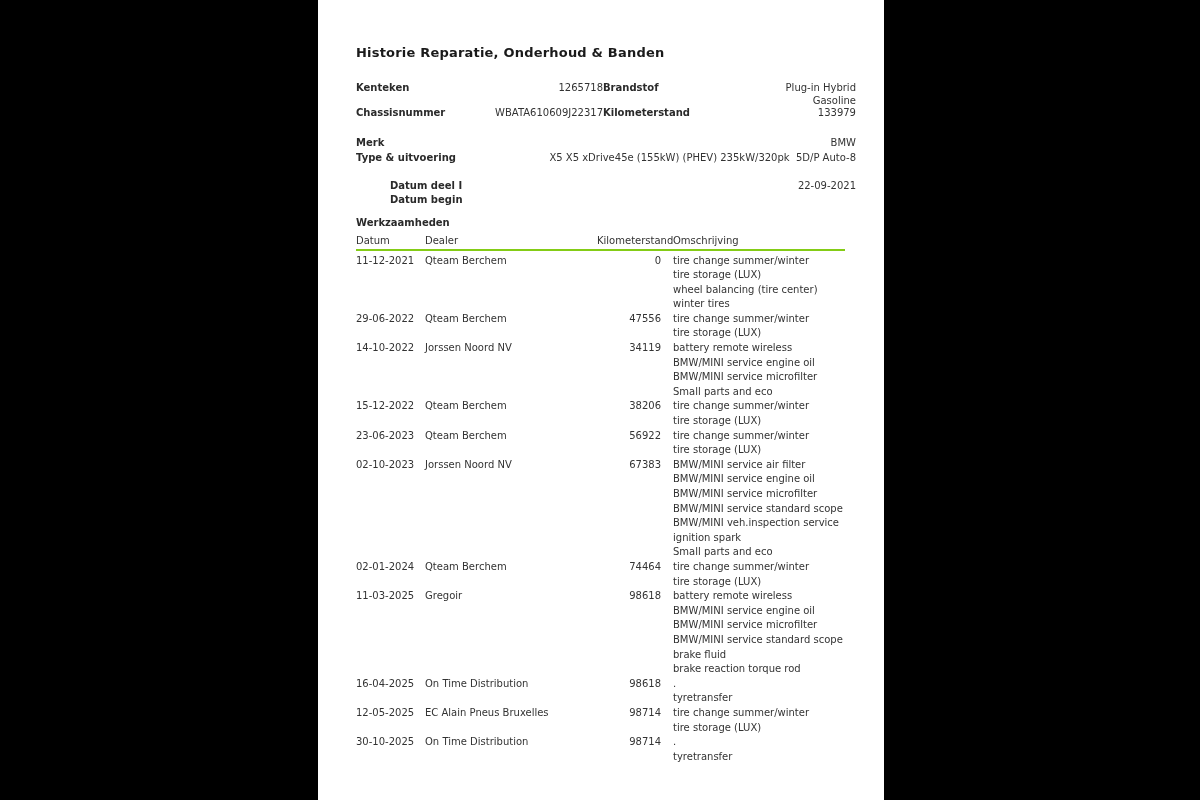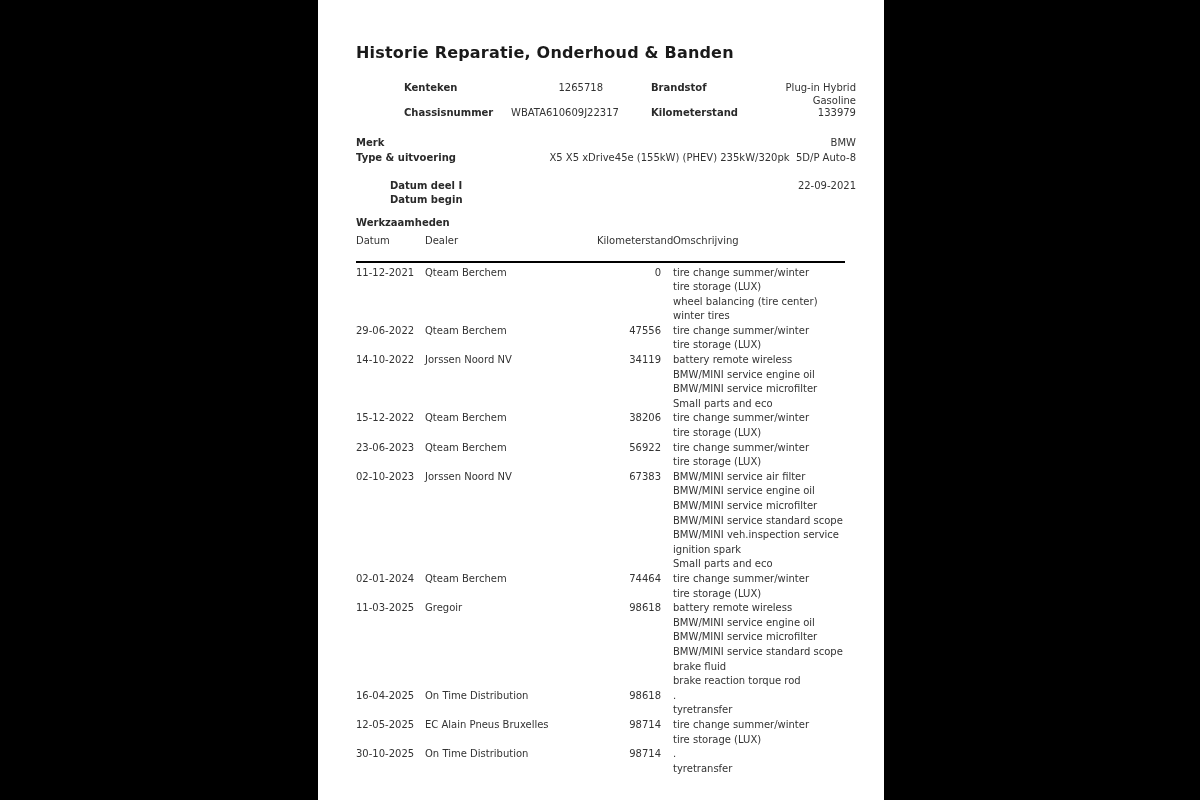--- a/index.html
+++ b/index.html
@@ -17,33 +17,33 @@
     top: 0;
     width: 566px;
     height: 800px;
     background: #ffffff;
     box-sizing: border-box;
     padding: 45px 28px 0 38px;
     color: #333333;
     font-size: 10px;
   }
   .title {
-    font-size: 16px;
+    font-size: 13px;
     font-weight: bold;
     color: #1a1a1a;
     line-height: 16px;
     letter-spacing: 0.2px;
     margin: 0;
   }
   .meta-grid4 {
     display: grid;
     grid-template-columns: 107px 140px 97px 1fr;
     margin-top: 21px;
   }
-  .meta-grid4 > div { line-height: 12.5px; margin-left: 48px; }
+  .meta-grid4 > div { line-height: 12.5px; }
   .meta-grid2 {
     display: grid;
     grid-template-columns: 107px 1fr;
   }
   .block2 { margin-top: 15px; }
   .block2 > div { line-height: 15px; }
   .block3 { margin-top: 14px; }
   .block3 > div { line-height: 14px; padding-left: 34px; }
   .m-label { font-weight: bold; color: #2a2a2a; }
   .m-val { white-space: pre-wrap; text-align: right; }
@@ -51,22 +51,22 @@
     margin-top: 10px;
     line-height: 12px;
     font-weight: bold;
     color: #2a2a2a;
   }
   .table { width: 489px; margin-top: 6px; }
   .thead {
     display: grid;
     grid-template-columns: 69px 172px 64px 1fr;
     line-height: 11px;
-    padding-bottom: 15px;
-    border-bottom: 2px solid #000000;
+    padding-bottom: 3px;
+    border-bottom: 2px solid #84cc16;
     color: #333333;
   }
   .th-km, .c-km { text-align: right; }
   .th-desc, .c-desc { padding-left: 12px; }
   .rows { margin-top: 3px; }
   .trow {
     display: grid;
     grid-template-columns: 69px 172px 64px 1fr;
     align-items: start;
   }

